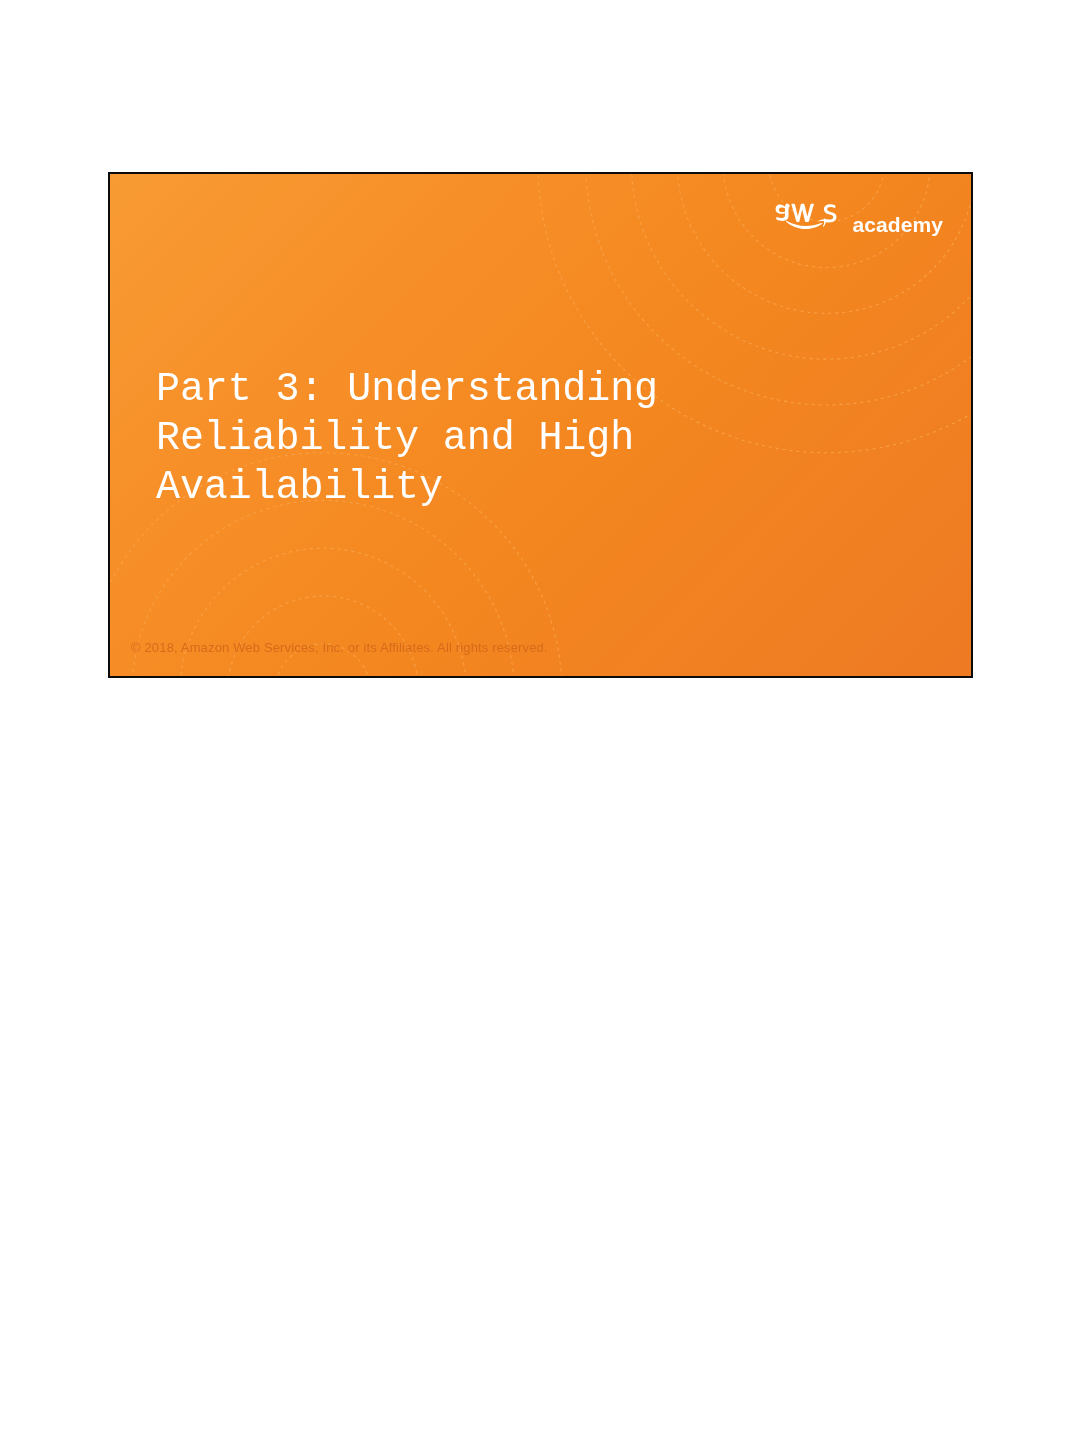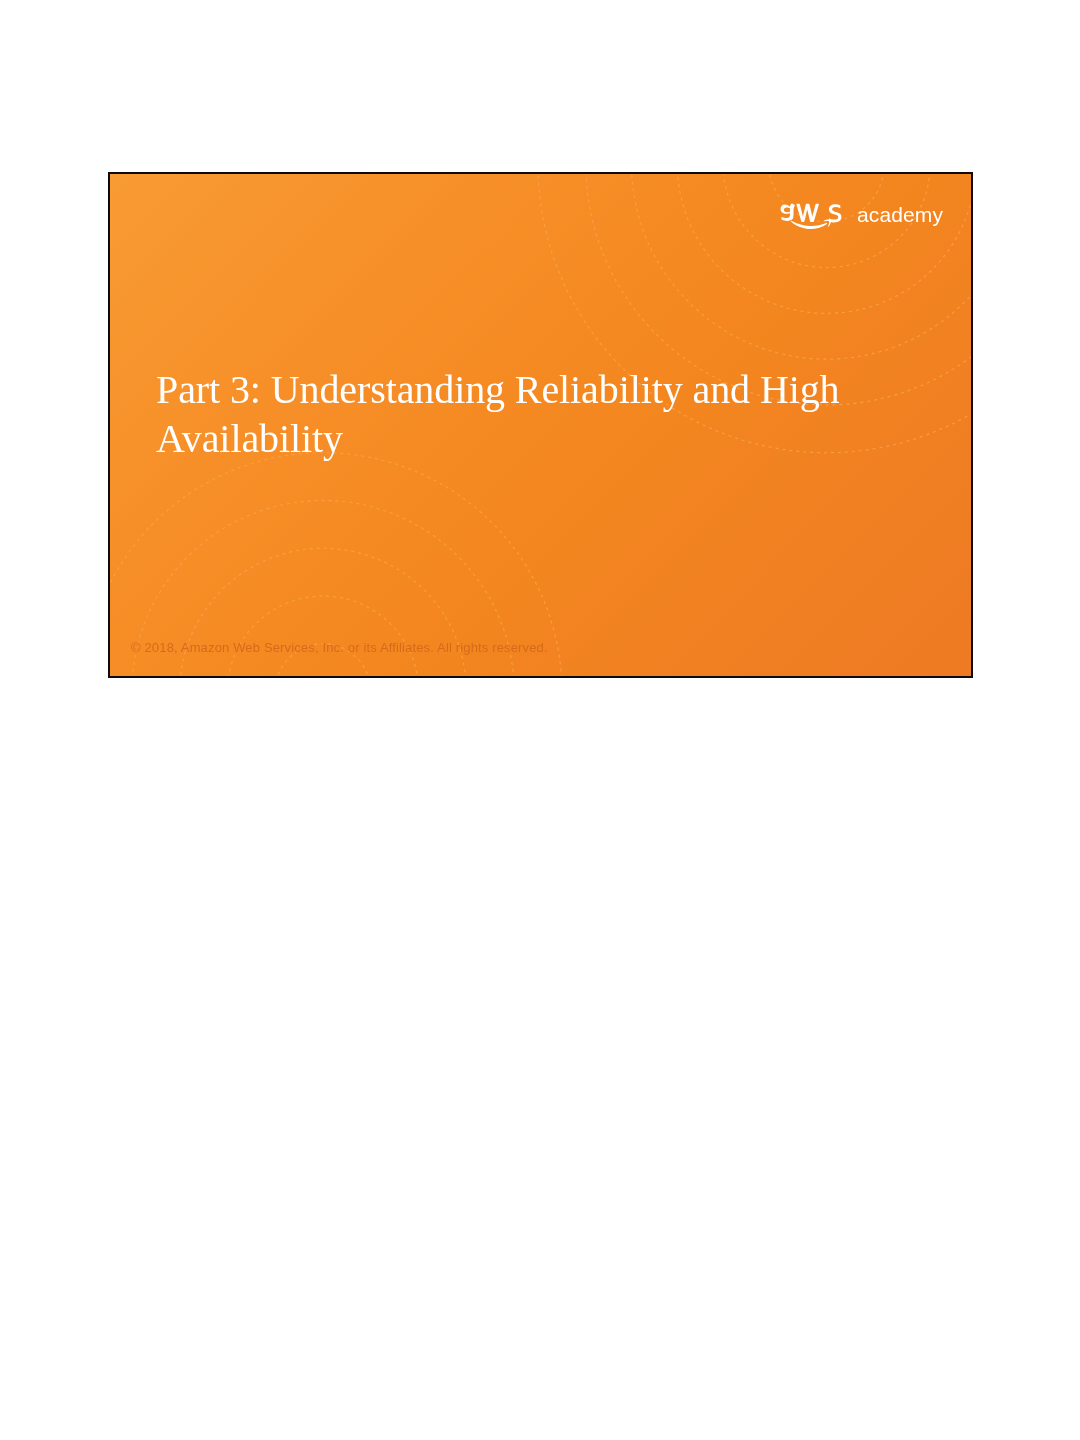--- a/index.html
+++ b/index.html
@@ -56,36 +56,36 @@
   }
   #logo-aws {
     position: relative;
     width: 70px;
     height: 40px;
   }
   #logo-aws svg { display: block; width: 70px; height: 40px; }
   #logo-academy {
     color: #ffffff;
     font-size: 21px;
-    font-weight: 400;
+    font-weight: 700;
     letter-spacing: 0.1px;
     line-height: 1;
-    margin-top: 8px;
+    margin-top: 18px;
     font-family: "Liberation Sans", sans-serif;
     white-space: nowrap;
   }
 
   
   #title {
     position: absolute;
     left: 46px;
     top: 192px;
     width: 760px;
     color: #ffffff;
-    font-family: Liberation Serif, serif;
+    font-family: Liberation Mono, monospace;
     font-weight: 300;
     font-size: 40px;
     line-height: 1.22;
     letter-spacing: -0.1px;
     white-space: pre-wrap;
   }
 
   
   #copyright {
     position: absolute;

